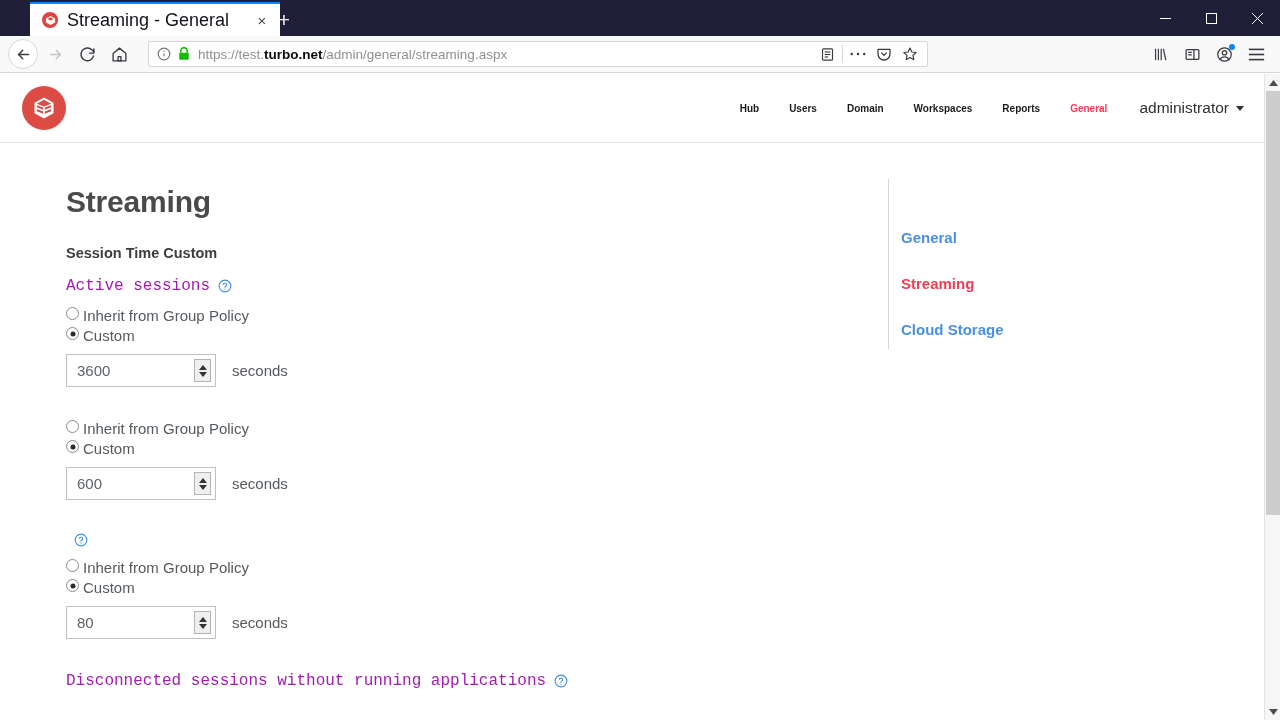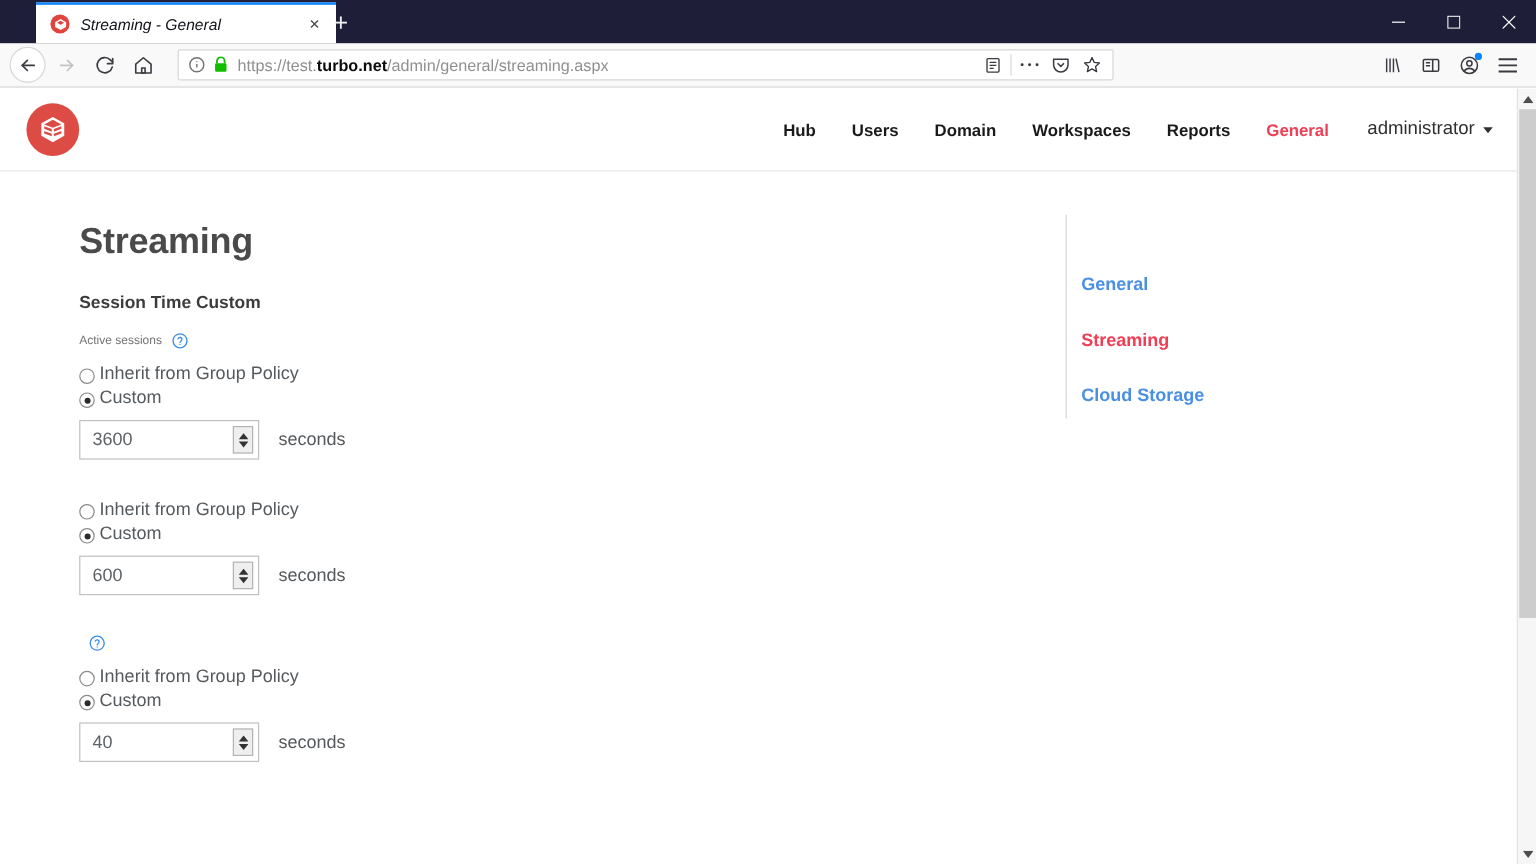--- a/index.html
+++ b/index.html
@@ -26,22 +26,22 @@
     display:flex; align-items:center;
     padding:0 8px 0 12px;
   }
   .tab-favicon {
     width:16px; height:16px; border-radius:50%;
     background:#e0443e; flex:none; margin-right:9px;
     display:flex; align-items:center; justify-content:center;
   }
   .tab-favicon svg { display:block; }
   .tab-title {
-    flex:1; font-size:13px; color:#12121a;
-    white-space:nowrap; overflow:hidden; text-overflow:ellipsis;font-style:italic;
+    flex:1; font-size:18px; color:#12121a;
+    white-space:nowrap; overflow:hidden; text-overflow:ellipsis;
   }
   .tab-close {
     width:20px; height:20px; flex:none;
     display:flex; align-items:center; justify-content:center;
     color:#4a4a55; font-size:15px; line-height:1;
   }
   .newtab {
     position:absolute; left:268px; top:4px;
     width:32px; height:30px;
     display:flex; align-items:center; justify-content:center;
@@ -119,21 +119,21 @@
     display:flex; align-items:center; padding:0 20px 0 14px;
   }
   .logo {
     width:44px; height:44px; border-radius:50%;
     background:#dd4b45; flex:none;
     display:flex; align-items:center; justify-content:center;
     margin-left:8px;
   }
   .navlinks { margin-left:auto; display:flex; align-items:center; }
   .navlink {
-    font-size:14px; font-weight:700; color:#1a1a1a;
+    font-size:10px; font-weight:700; color:#1a1a1a;
     margin-left:30px; white-space:nowrap;
   }
   .navlink.active { color:#ef3e56; }
   .navuser {
     font-size:15.5px; color:#303030; margin-left:32px;
     display:flex; align-items:center; white-space:nowrap;
   }
   .caret {
     display:inline-block; margin-left:7px;
     border-left:4px solid transparent; border-right:4px solid transparent;
@@ -144,27 +144,27 @@
   .main { width:880px; padding:42px 0 0 66px; }
   .h1 {
     font-size:30px; font-weight:700; color:#4a4a4a;
     margin:0 0 26px 0; letter-spacing:-0.2px;
   }
   .section-title {
     font-size:14.5px; font-weight:700; color:#3c3c3c;
     margin:0 0 16px 0;
   }
   .field-label {
-    font-size:10px; color:#737373; margin:0 0 12px 0;
-    display:flex; align-items:center;
+    font-size:16px; color:#a21caf; margin:0 0 12px 0;
+    display:flex; align-items:center;font-family:Liberation Mono, monospace;
   }
   .help-icon { margin-left:8px; display:inline-flex; align-items:center; }
 
   .radio-row {
-    display:flex; align-items:flex-end;
+    display:flex; align-items:flex-start;
     font-size:15px; color:#555a5e; margin-bottom:3px;
   }
   .radio {
     width:13px; height:13px; border-radius:50%;
     border:1px solid #8a8a8a; background:#fff;
     flex:none; margin-right:4px; position:relative;
   }
   .radio.checked::after {
     content:""; position:absolute;
     left:50%; top:50%; transform:translate(-50%,-50%);
@@ -463,30 +463,42 @@
             <div class="radio-row">
               <span class="radio"></span>
               <span>Inherit from Group Policy</span>
             </div>
             <div class="radio-row">
               <span class="radio checked"></span>
               <span>Custom</span>
             </div>
             <div class="num-row">
               <span class="spinner">
-                <span class="val">40</span>
+                <span class="val">80</span>
                 <span class="spin-arrows">
                   <span class="spin-up"></span>
                   <span class="spin-dn"></span>
                 </span>
               </span>
               <span class="unit">seconds</span>
             </div>
           </div>
 
+          <div class="group">
+            <div class="field-label">
+              <span>Disconnected sessions without running applications</span>
+              <span class="help-icon">
+                <svg width="14" height="14" viewBox="0 0 24 24" fill="none" stroke="#3a8ee6" stroke-width="1.9">
+                    <circle cx="12" cy="12" r="10"></circle>
+                    <path d="M9.2 9.1a2.9 2.9 0 0 1 5.6 1c0 1.9-2.8 2.4-2.8 4" stroke-linecap="round"></path>
+                    <circle cx="12" cy="17.3" r="1" fill="#3a8ee6" stroke="none"></circle>
+                  </svg>
+              </span>
+            </div>
+          </div>
         </div>
 
         <div class="sidebar">
           <span class="side-link">General</span>
           <span class="side-link active">Streaming</span>
           <span class="side-link">Cloud Storage</span>
         </div>
 
       </div>
     </div>

